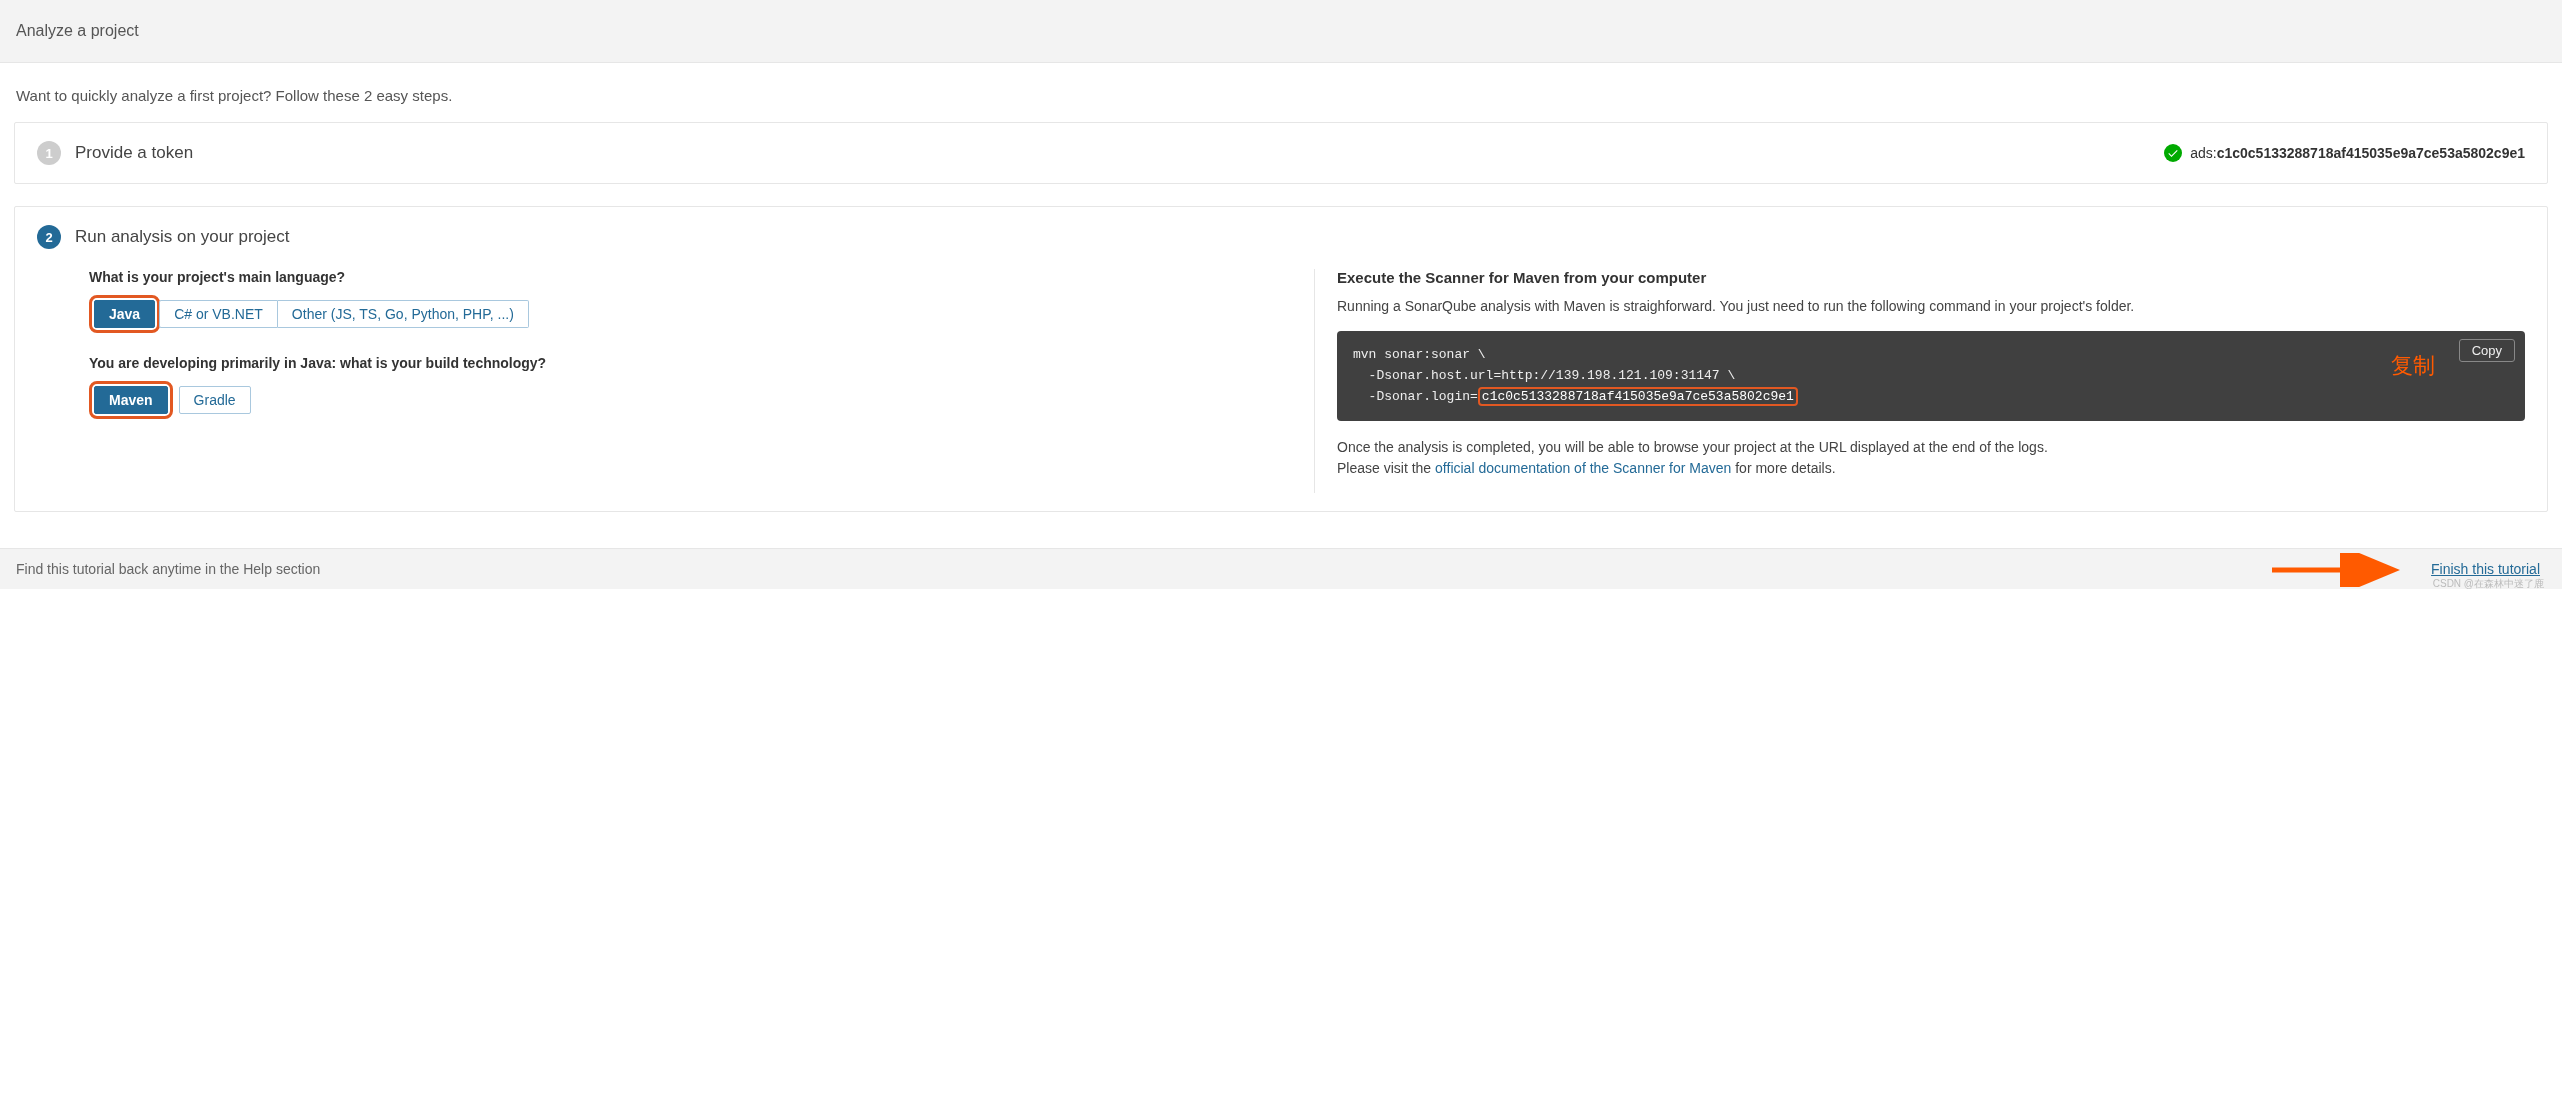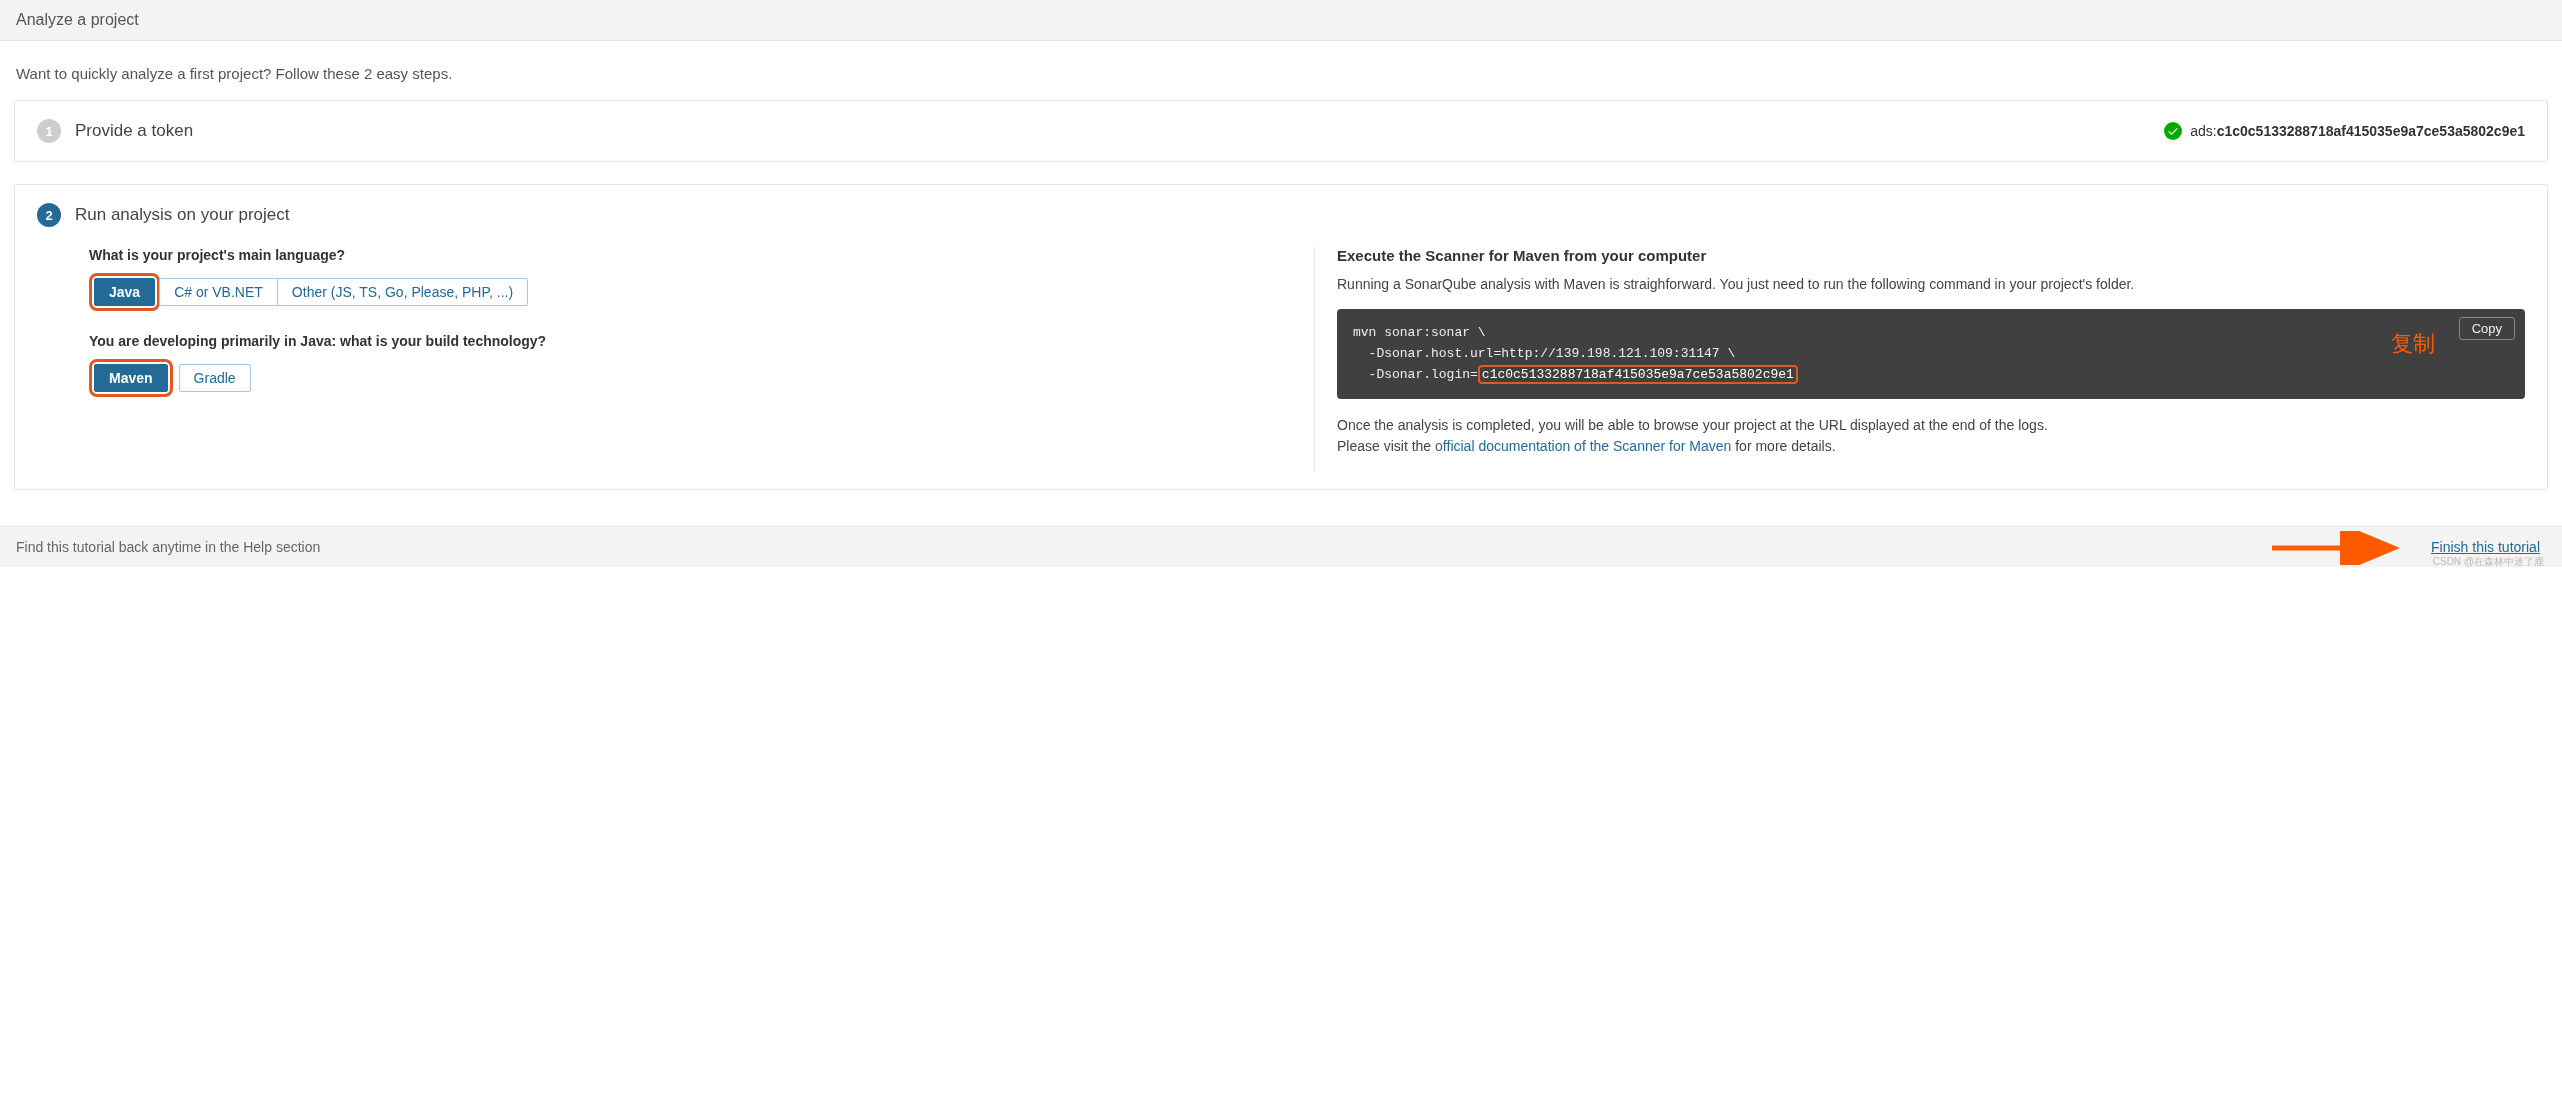--- a/index.html
+++ b/index.html
@@ -5,21 +5,21 @@
   * { box-sizing: border-box; margin: 0; padding: 0; }
   body {
     font-family: -apple-system, BlinkMacSystemFont, "Segoe UI", Helvetica, Arial, sans-serif;
     background: #fff;
     color: #333;
     font-size: 14px;
   }
   .header-bar {
     background: #f3f3f3;
     border-bottom: 1px solid #e6e6e6;
-    padding: 11px 16px;
+    padding: 22px 16px;
     font-size: 16px;
     color: #555;
   }
   .content { padding: 14px; }
   .intro { color: #555; margin: 10px 0 18px 2px; font-size: 15px; }
   .panel {
     border: 1px solid #e6e6e6;
     border-radius: 2px;
     padding: 18px 22px;
     margin-bottom: 22px;
@@ -195,21 +195,21 @@
         <div class="col-left">
           <div class="q-label">What is your project's main language?</div>
           <div style="display:flex; align-items:center;">
             <span class="highlight-box">
               <span class="btn-group" style="margin:0;">
                 <span class="opt selected">Java</span>
               </span>
             </span>
             <span class="btn-group" style="margin:2px; margin-left:-1px;">
               <span class="opt" style="border-left:1px solid #a9c8de;">C# or VB.NET</span>
-              <span class="opt">Other (JS, TS, Go, Please, PHP, ...)</span>
+              <span class="opt">Other (JS, TS, Go, Python, PHP, ...)</span>
             </span>
           </div>
 
           <div style="height:22px;"></div>
 
           <div class="q-label">You are developing primarily in Java: what is your build technology?</div>
           <div style="display:flex; align-items:center;">
             <span class="highlight-box">
               <span class="btn-group" style="margin:0;">
                 <span class="opt selected">Maven</span>

